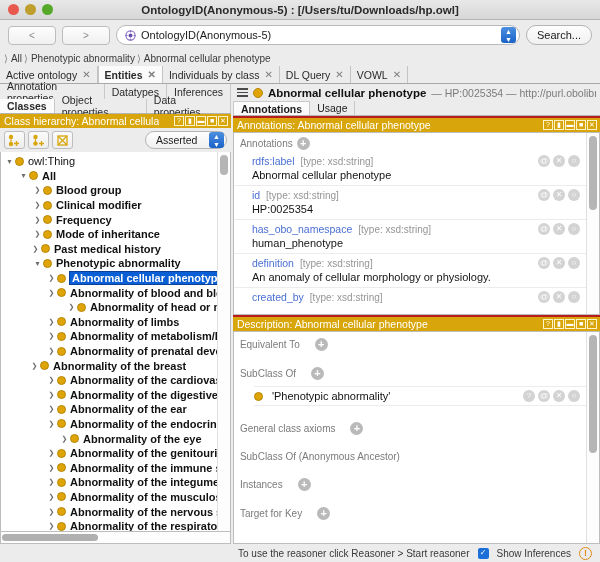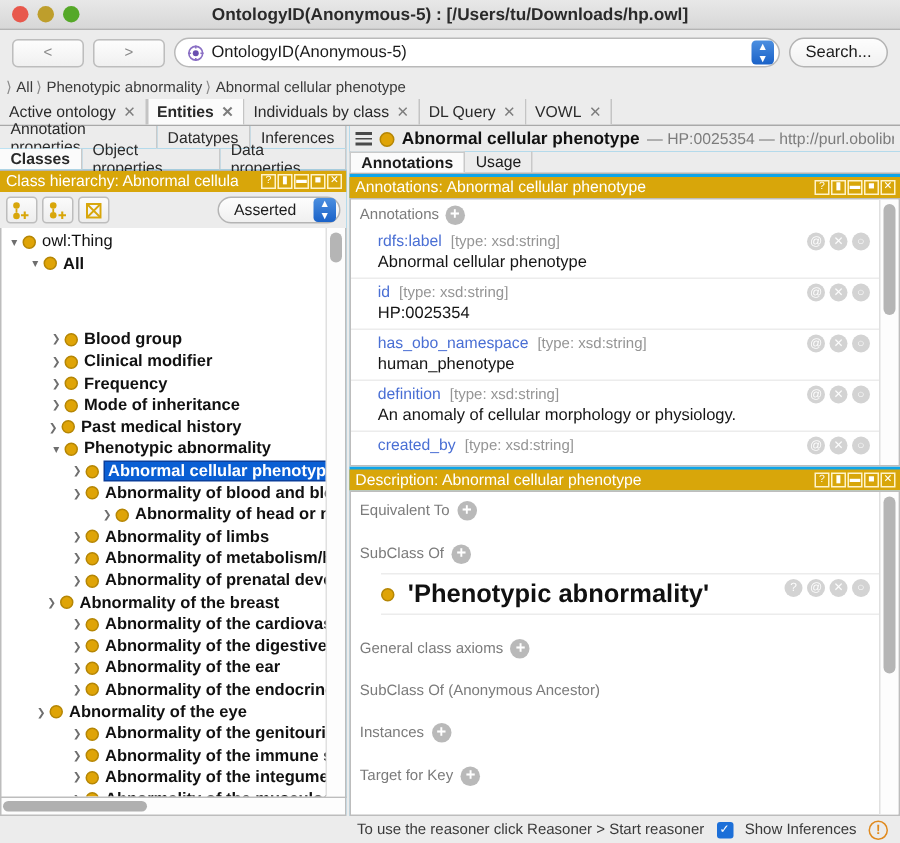--- a/index.html
+++ b/index.html
@@ -103,21 +103,21 @@
     font-size: 10.5px; color:#2a2a2a;
     border-right: 1px solid #c4c4c4;
     background: #ececec;
   }
   .mtab.active { background: #fbfbfb; font-weight: bold; border-left: 1px solid #c4c4c4; }
   .mtab .x { color:#7d7d7d; font-size: 10px; }
 
   
   .body {
     flex: 1 1 auto; display: flex; min-height: 0;
-    background: #0ea5e9;
+    background: #b91c1c;
   }
   .left { width: 231px; display:flex; flex-direction: column; min-height:0; }
   .divider { width: 2px; background:#ececec; }
   .right { flex:1 1 auto; display:flex; flex-direction:column; min-width:0; }
 
   
   .subtabs { display:flex; flex-direction: column; flex:0 0 auto; }
   .subrow { display:flex; height: 15px; }
   .stab {
     padding: 0 7px; font-size: 10.5px; color:#2a2a2a;
@@ -239,28 +239,28 @@
   .aicons { position:absolute; right: 6px; top: 3px; display:flex; gap:3px; }
   .cico {
     width:12px;height:12px;border-radius:50%;background:#d3d3d3;color:#fdfdfd;
     font-size:8px; display:flex;align-items:center;justify-content:center;
     line-height:8px;
   }
 
   
   .descbox { background:#fff; border:1px solid #bdbdbd; display:flex; min-height:0; flex:1 1 auto; overflow:hidden;}
   .desclist { flex:1 1 auto; padding: 6px 0 0 6px; min-width:0; position:relative;}
-  .drow { display:flex; align-items:center; gap:5px; margin-bottom: 16px; }
+  .drow { display:flex; align-items:center; gap:15px; margin-bottom: 16px; }
   .dsubrow {
     display:flex; align-items:center; gap:5px;
     margin: -10px 0 16px 14px;
     border-top:1px solid #ececec; border-bottom:1px solid #ececec;
     padding: 3px 0 3px 0; position:relative;
   }
-  .dsubrow .nm { font-size:17px; font-weight:bold; color:#111; }
+  .dsubrow .nm { font-size:11px; font-weight:normal; color:#111; }
 
   
   .statusbar {
     height: 18px; background:#ececec; display:flex; align-items:center;
     justify-content:flex-end; gap:8px; padding-right:8px; flex:0 0 auto;
     font-size:10px; color:#3a3a3a;
   }
   .chk {
     width:11px;height:11px;border-radius:2px;background:#1c6fd8;
     color:#fff;font-size:8px;display:flex;align-items:center;justify-content:center;
@@ -405,21 +405,21 @@
             <div class="trow" style="padding-left: 3px;">
               <span class="twist">▾</span>
               <span class="tball"></span>
               <span class="tlabel plain">owl:Thing</span>
             </div>
             <div class="trow" style="padding-left: 17px;">
               <span class="twist">▾</span>
               <span class="tball"></span>
               <span class="tlabel">All</span>
             </div>
-            <div class="trow" style="padding-left: 31px; margin-top: 36px;">
+            <div class="trow" style="padding-left: 31px;">
               <span class="twist" style="font-size: 7px;">❯</span>
               <span class="tball"></span>
               <span class="tlabel">Blood group</span>
             </div>
             <div class="trow" style="padding-left: 31px;">
               <span class="twist" style="font-size: 7px;">❯</span>
               <span class="tball"></span>
               <span class="tlabel">Clinical modifier</span>
             </div>
             <div class="trow" style="padding-left: 31px;">
@@ -490,21 +490,21 @@
             <div class="trow" style="padding-left: 45px;">
               <span class="twist" style="font-size: 7px;">❯</span>
               <span class="tball"></span>
               <span class="tlabel">Abnormality of the ear</span>
             </div>
             <div class="trow" style="padding-left: 45px;">
               <span class="twist" style="font-size: 7px;">❯</span>
               <span class="tball"></span>
               <span class="tlabel">Abnormality of the endocrine</span>
             </div>
-            <div class="trow" style="padding-left: 21px;">
+            <div class="trow" style="padding-left: 58px;">
               <span class="twist" style="font-size: 7px;">❯</span>
               <span class="tball"></span>
               <span class="tlabel">Abnormality of the eye</span>
             </div>
             <div class="trow" style="padding-left: 45px;">
               <span class="twist" style="font-size: 7px;">❯</span>
               <span class="tball"></span>
               <span class="tlabel">Abnormality of the genitourin</span>
             </div>
             <div class="trow" style="padding-left: 45px;">

